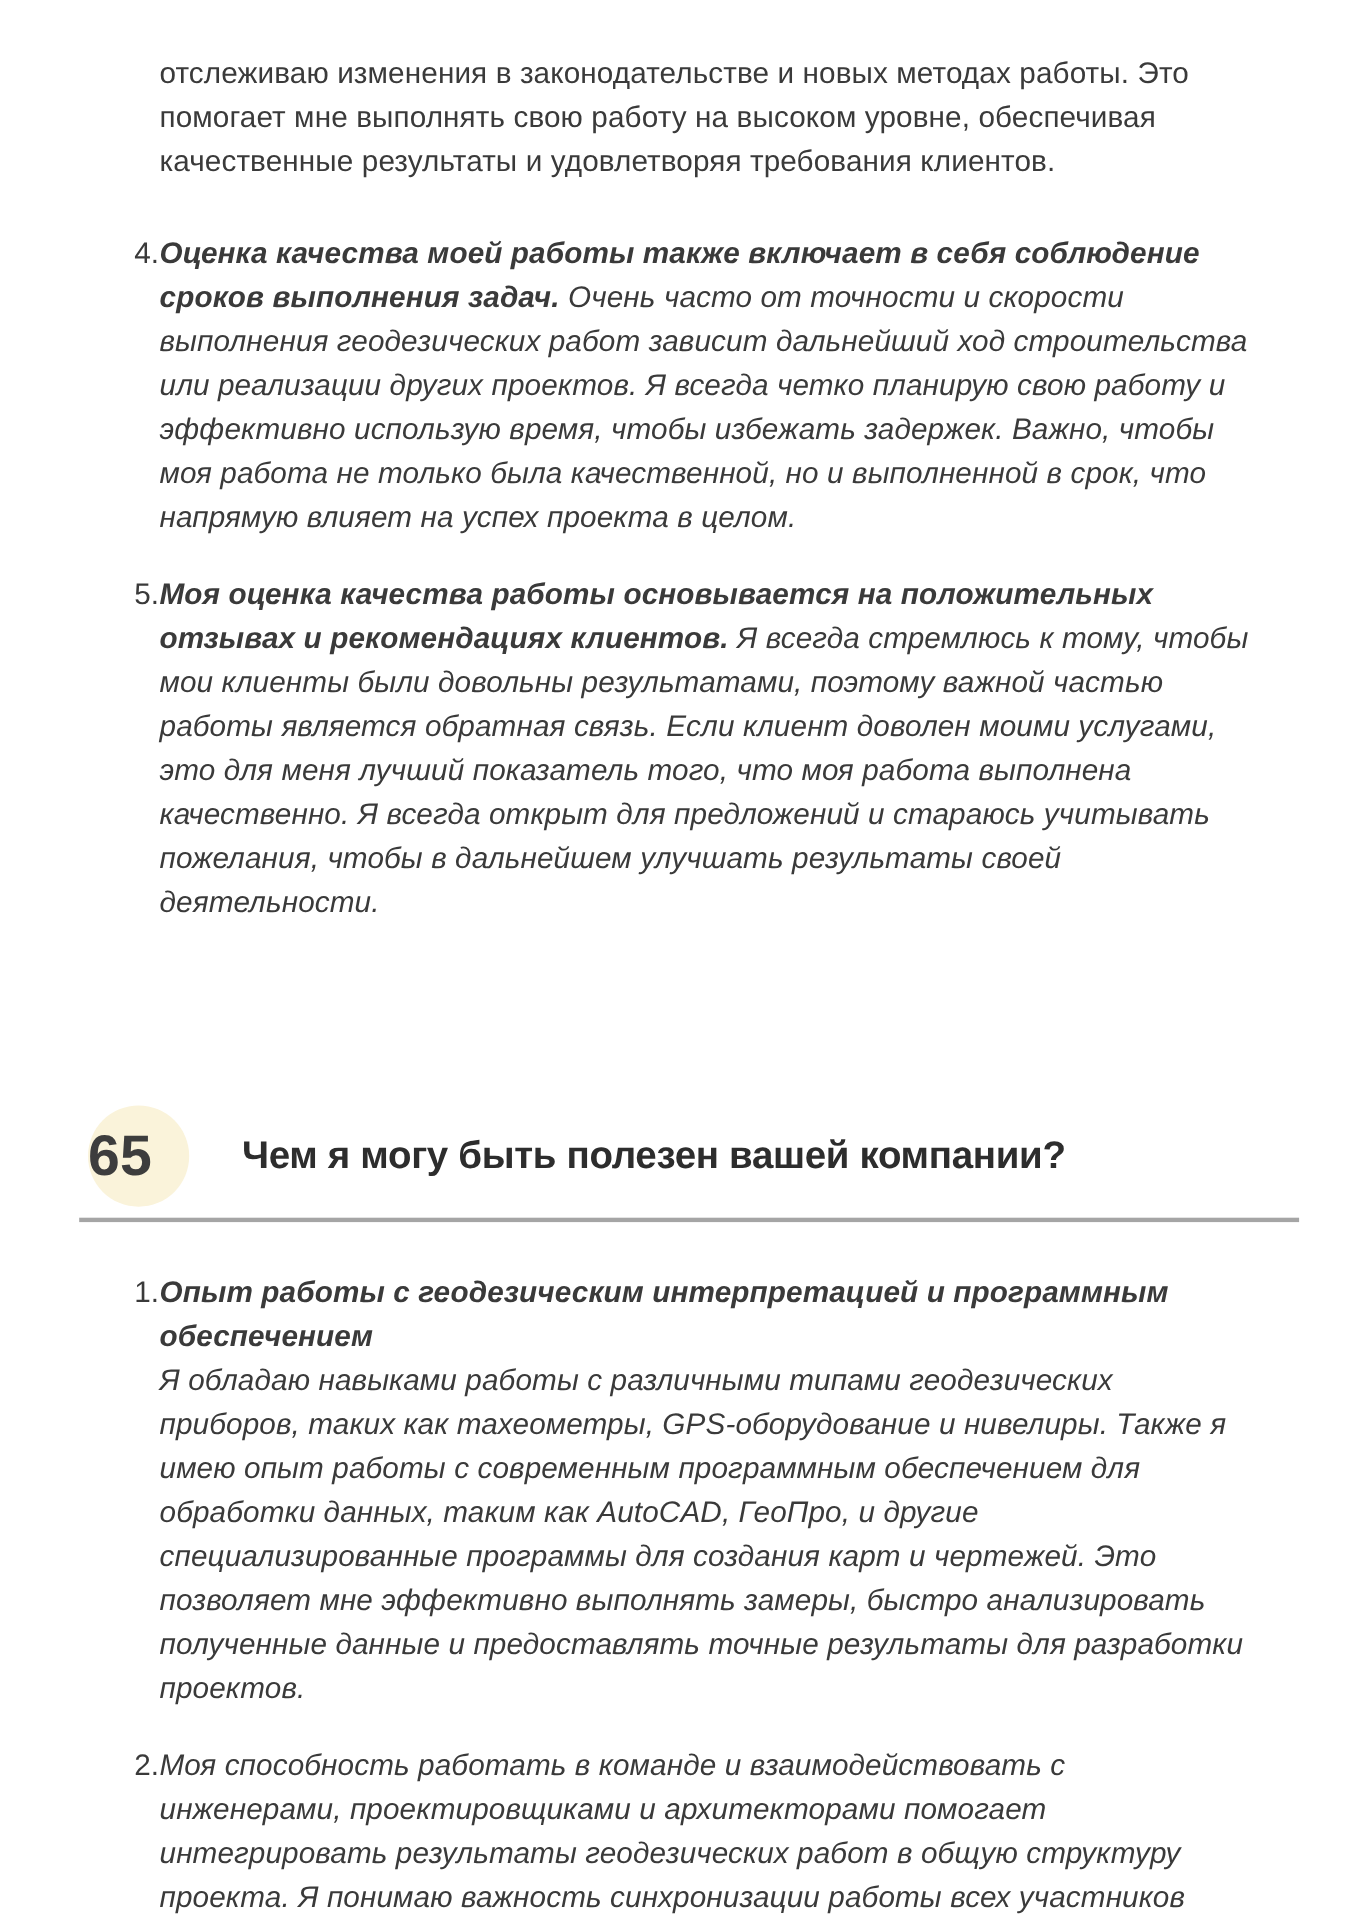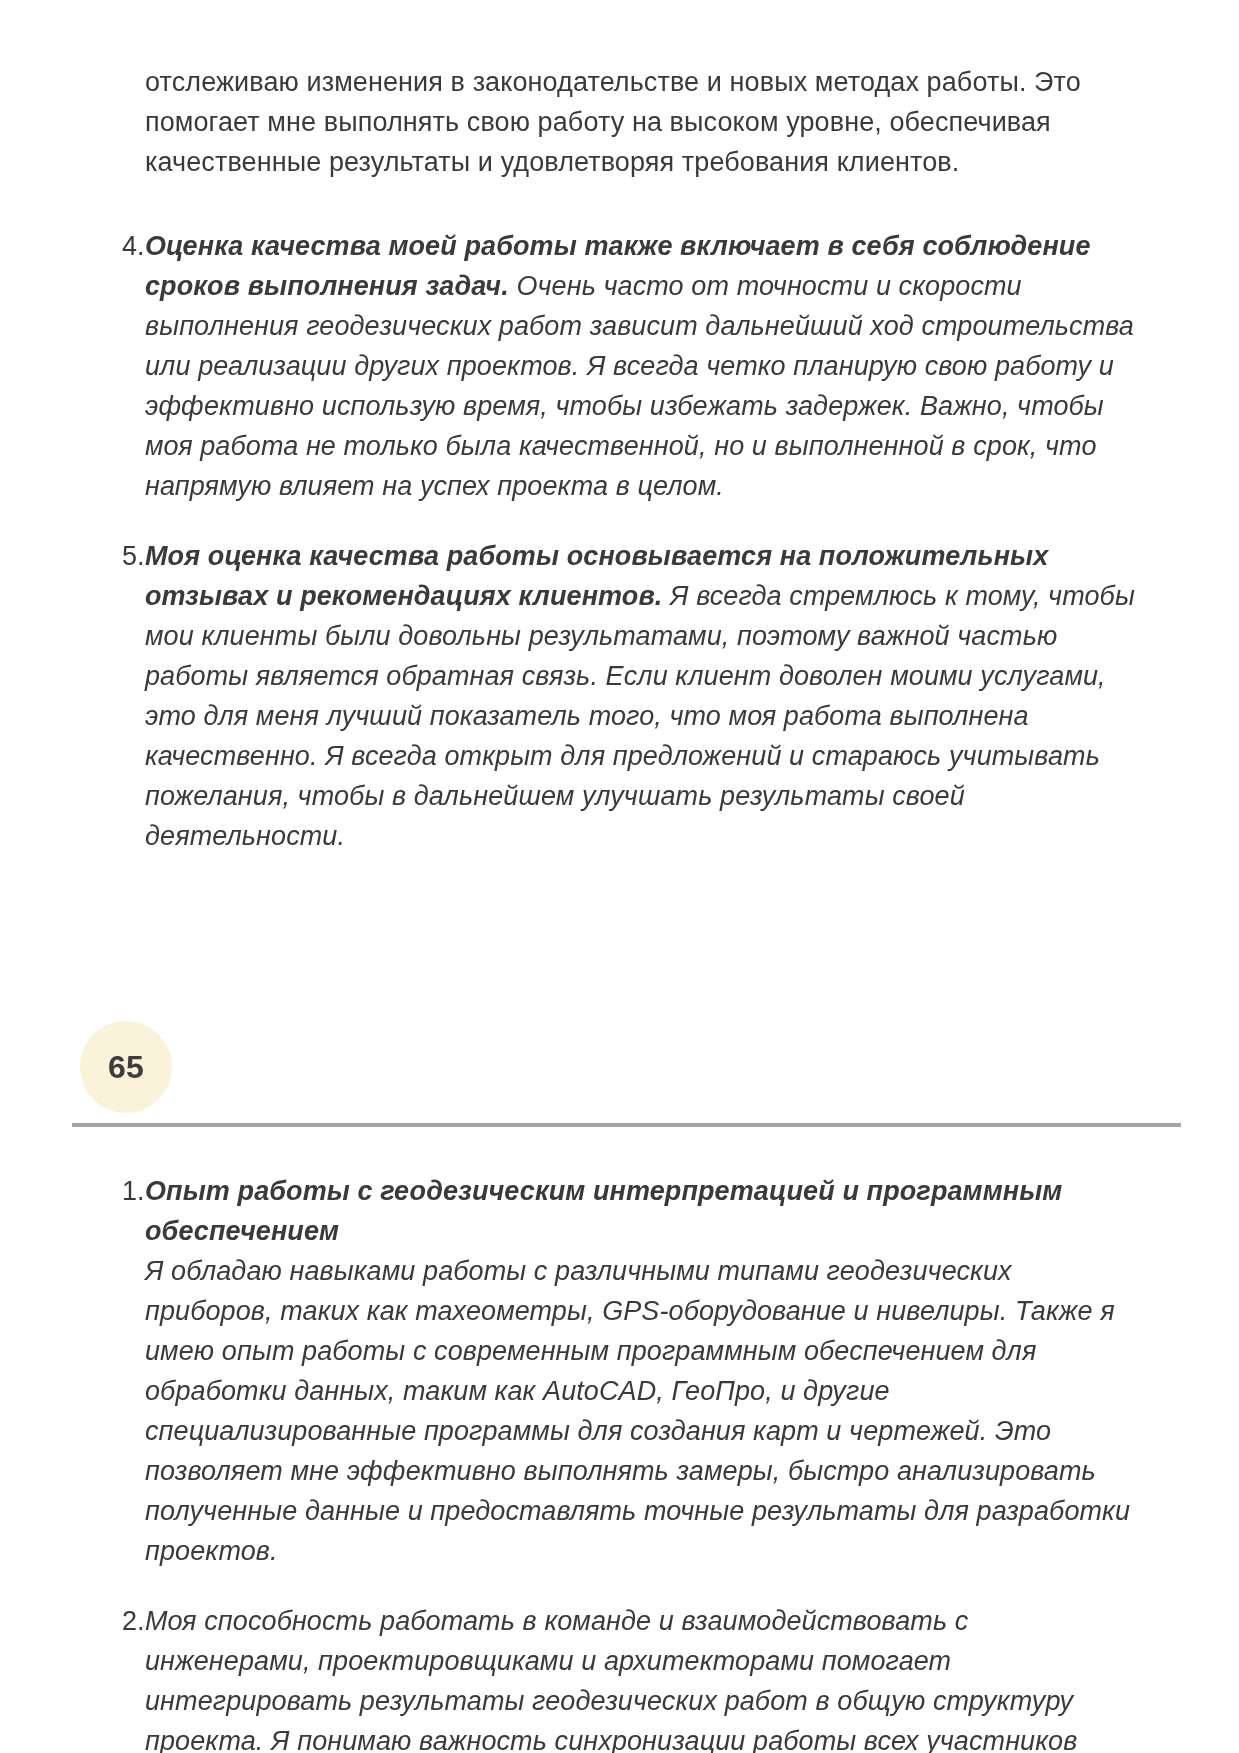--- a/index.html
+++ b/index.html
@@ -21,21 +21,21 @@
   }
   .content{
     box-sizing:border-box;
     width:1239px;
     padding:46px 99px 80px 122px;
     font-size:27px;
     line-height:40px;
     letter-spacing:0.1px;
   }
   .cont-para{
-    margin:16px 0 44px 23px;
+    margin:0 0 44px 23px;
   }
   .list-item{
     display:flex;
     margin:0 0 30px 0;
   }
   .marker{
     flex:none;
     width:23px;
   }
   .item-body{
@@ -56,22 +56,21 @@
     margin:165px 0 0 -42px;
   }
   .badge{
     flex:none;
     width:92px;
     height:92px;
     border-radius:50%;
     background:var(--badge-bg);
     display:flex;
     align-items:center;
-    justify-content:center;
-    font-size:32px;
+    font-size:52px;
     font-weight:700;
     color:var(--badge-text);
   }
   .section-title{
     margin:0;
     font-size:35px;
     line-height:44px;
     font-weight:700;
     color:var(--heading);
     letter-spacing:-0.3px;
@@ -106,20 +105,21 @@
     <div class="item-body">
       <b>Моя оценка качества работы основывается на положительных отзывах и рекомендациях клиентов.</b>
       <span>Я всегда стремлюсь к тому, чтобы мои клиенты были довольны результатами, поэтому важной частью работы является обратная связь. Если клиент доволен моими услугами, это для меня лучший показатель того, что моя работа выполнена качественно. Я всегда открыт для предложений и стараюсь учитывать пожелания, чтобы в дальнейшем улучшать результаты своей деятельности.</span>
     </div>
   </div>
 
   <div class="section-header">
     <div class="badge">
       <span>65</span>
     </div>
+    <h2 class="section-title">Чем я могу быть полезен вашей компании?</h2>
   </div>
 
   <hr class="divider">
 
   <div class="list-item first-after-divider">
     <span class="marker">1.</span>
     <div class="item-body">
       <b class="headline">Опыт работы с геодезическим интерпретацией и программным обеспечением</b>
       <span>Я обладаю навыками работы с различными типами геодезических приборов, таких как тахеометры, GPS-оборудование и нивелиры. Также я имею опыт работы с современным программным обеспечением для обработки данных, таким как AutoCAD, ГеоПро, и другие специализированные программы для создания карт и чертежей. Это позволяет мне эффективно выполнять замеры, быстро анализировать полученные данные и предоставлять точные результаты для разработки проектов.</span>
     </div>

